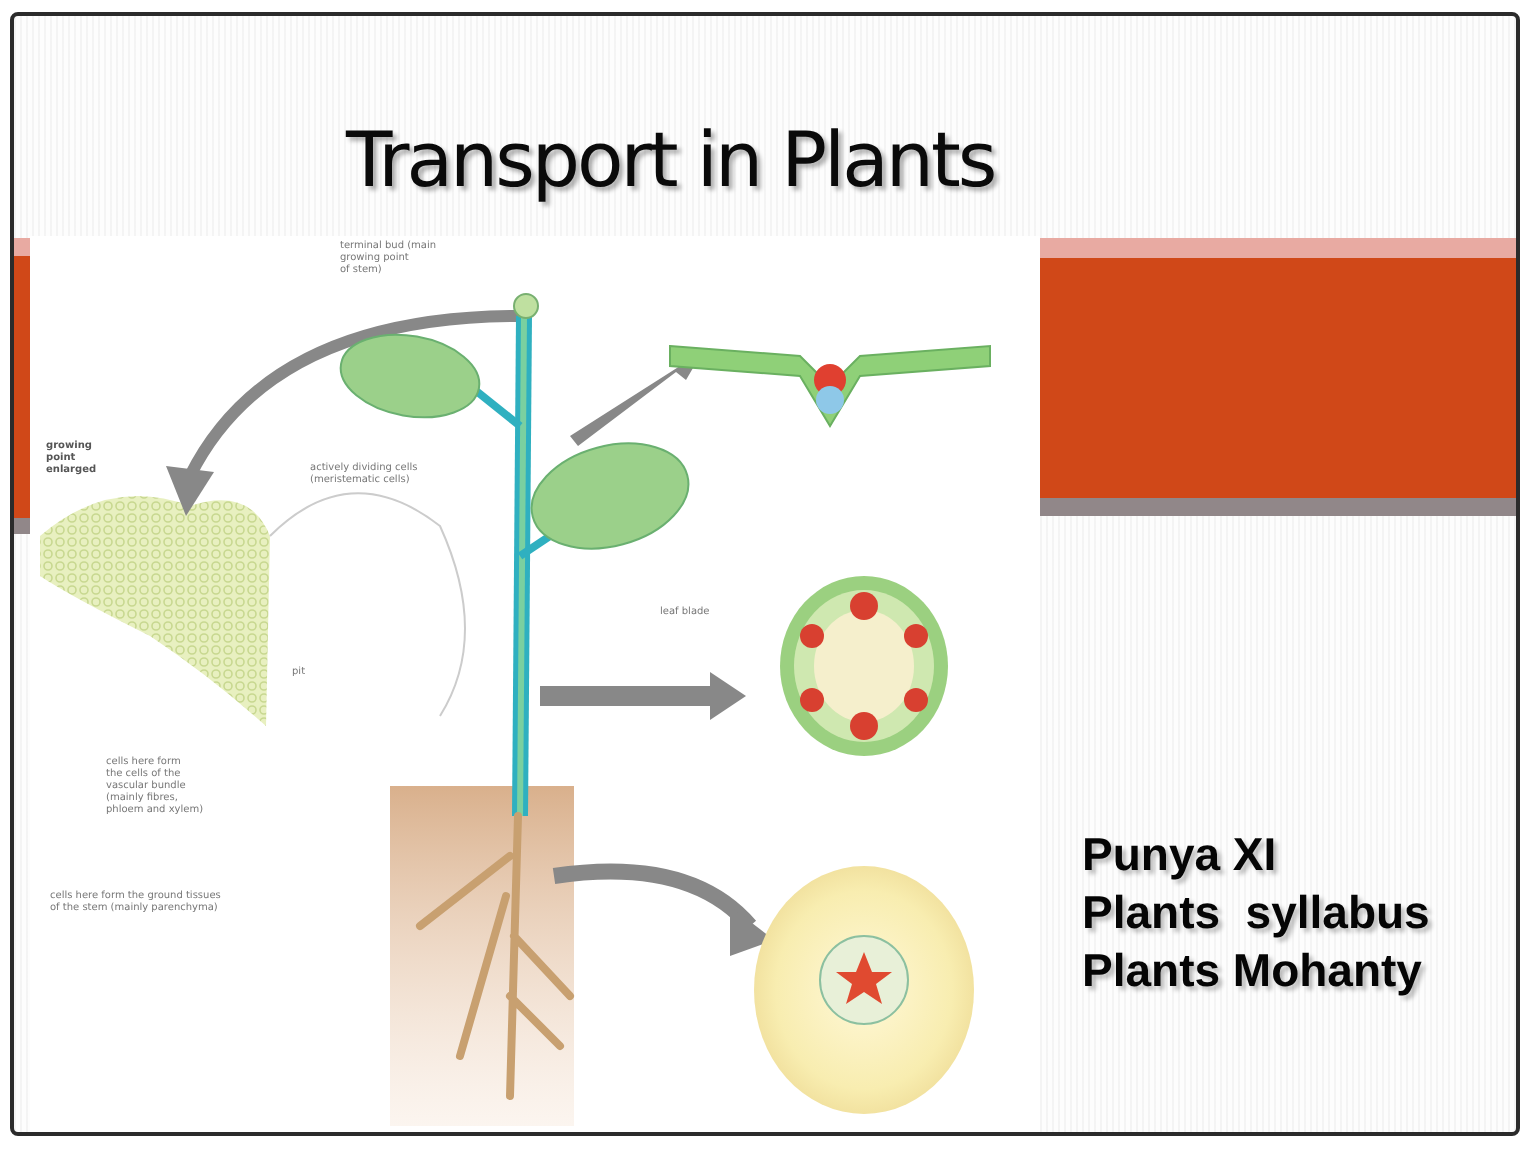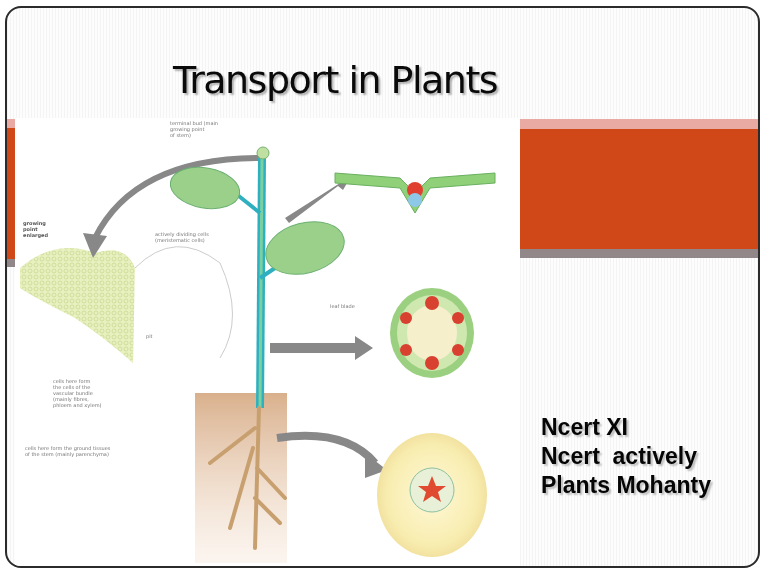--- a/index.html
+++ b/index.html
@@ -1,19 +1,19 @@
 <!DOCTYPE html>
 <html><head>
 <meta charset="utf-8">
 <style>
   html, body { margin: 0; padding: 0; }
   body { width: 768px; height: 576px; background: #ffffff; position: relative; overflow: hidden; font-family: "Liberation Sans", sans-serif; }
   .slide-frame {
     position: absolute; left: 5px; top: 6px; width: 755px; height: 562px;
-    border: 2px solid #2b2b2b; border-radius: 16px; box-sizing: border-box;
+    border: 2px solid #2b2b2b; border-radius: 4px; box-sizing: border-box;
     background-color: #fdfdfd;
     background-image: repeating-linear-gradient(90deg, rgba(0,0,0,0.035) 0 1px, transparent 1px 3px);
     overflow: hidden;
   }
   .title {
     position: absolute; left: 166px; top: 50px; font-size: 38px; color: #0a0a0a;
     font-family: "DejaVu Sans", sans-serif; letter-spacing: -1.5px;
     text-shadow: 2px 2px 2px rgba(0,0,0,0.3);
   }
   .band-left { position: absolute; left: 0; top: 111px; width: 8px; height: 150px; }
@@ -151,17 +151,17 @@
     
     
     
     
     
     
     
   </div>
 
   <div class="author">
-    <div>Ncert XI</div>
-    <div>Ncert  actively</div>
+    <div>Punya XI</div>
+    <div>Plants  syllabus</div>
     <div>Plants Mohanty</div>
   </div>
 </div>
 
 </body></html>

